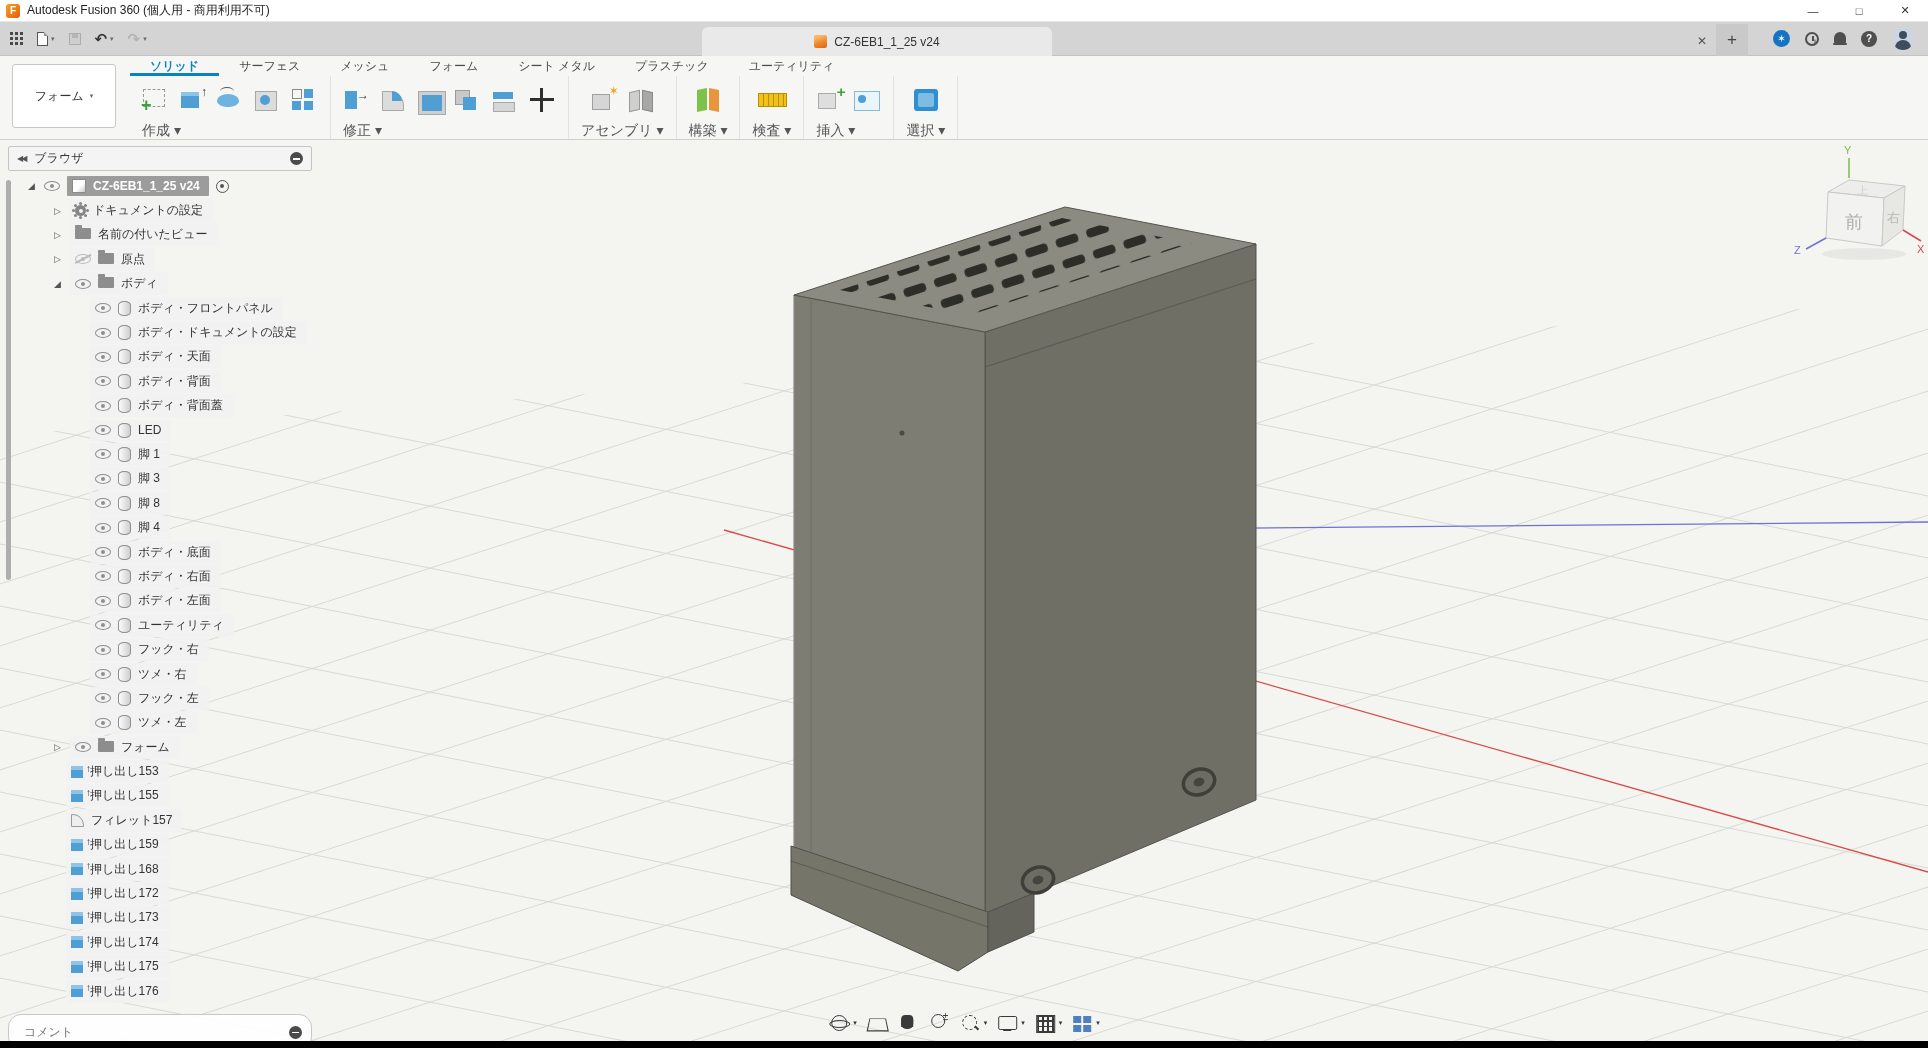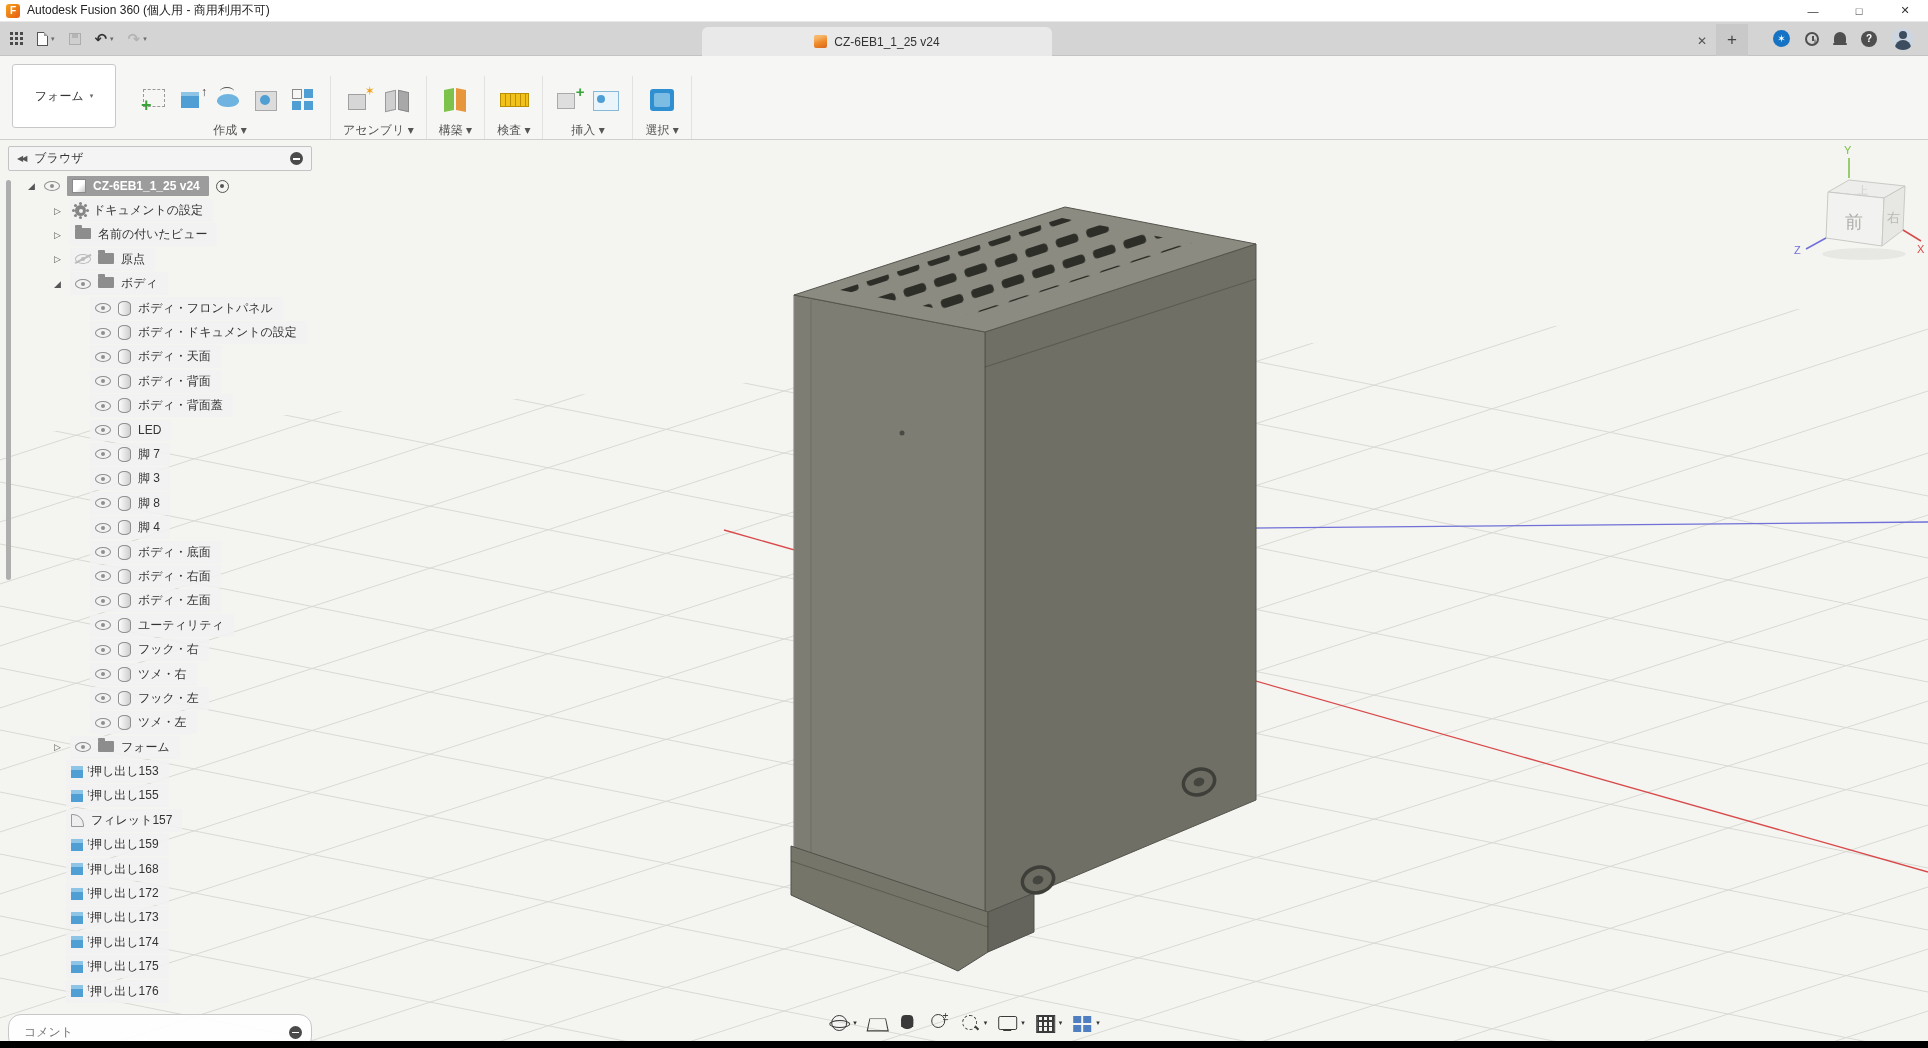--- a/index.html
+++ b/index.html
@@ -41,21 +41,21 @@
   
   .ribbon{position:absolute;top:56px;left:0;right:0;height:84px;background:#f6f6f5;border-bottom:1px solid #cfcfcd}
   .ws-btn{position:absolute;left:12px;top:8px;width:104px;height:64px;background:#fff;border:1px solid #c8c8c8;border-radius:3px;display:flex;align-items:center;justify-content:center;font-size:12px;color:#333;gap:6px}
   .ws-btn .drop{margin-left:0}
   .rtabs{position:absolute;left:130px;top:0;height:20px;display:flex}
   .rtab{padding:2px 20px 0;font-size:12px;color:#4a4a4a;cursor:default}
   .rtab.active{color:#0a84c1;font-weight:bold;box-shadow:inset 0 -3px 0 #0a84c1}
   .rgroups{position:absolute;left:130px;top:20px;bottom:0;display:flex}
   .rgroup{display:flex;flex-direction:column;border-right:1px solid #e2e2e0;padding:0 6px}
   .gicons{flex:1;display:flex;align-items:center;justify-content:center;gap:5px;padding:2px 4px 0}
-  .glabel{height:17px;font-size:12px;color:#555;text-align:center;white-space:nowrap;padding:0 6px}
+  .glabel{height:17px;font-size:14px;color:#555;text-align:left;white-space:nowrap;padding:0 6px}
   .ticon{width:32px;height:34px;position:relative;display:inline-block}
   .ticon::before,.ticon::after{content:'';position:absolute}
   .icon-create-sketch::before{left:3px;top:6px;width:20px;height:16px;border:1px dashed #9a9a9a}
   .icon-create-sketch::after{content:'+';left:1px;top:13px;color:#39a339;font-size:18px;font-weight:bold;line-height:1}
   .icon-extrude::before{left:4px;top:9px;width:18px;height:16px;background:linear-gradient(180deg,#8ec4e6 25%,#4f9fd4 25%)}
   .icon-extrude::after{content:'↑';right:2px;top:2px;font-size:12px;color:#333}
   .icon-revolve::before{left:3px;top:11px;width:22px;height:13px;background:#6fb3e0;border-radius:50% 50% 45% 45%}
   .icon-revolve::after{left:6px;top:4px;width:14px;height:7px;border-top:1.5px solid #555;border-radius:50%}
   .icon-hole::before{left:4px;top:8px;width:20px;height:18px;background:#dcdcdc;border:1px solid #a8a8a8}
   .icon-hole::after{left:9px;top:12px;width:10px;height:10px;background:#4f9fd4;border-radius:50%}
@@ -279,30 +279,50 @@
     <span class="ic-help">?</span>
     <span class="ic-avatar"></span>
   </div>
 </div>
 
 <div class="ribbon">
   <div class="ws-btn">
     <span>フォーム</span>
       <span class="drop">▾</span>
   </div>
+  <div class="rtabs">
+      <div class="rtab active">ソリッド</div>
+      <div class="rtab">サーフェス</div>
+      <div class="rtab">メッシュ</div>
+      <div class="rtab">フォーム</div>
+      <div class="rtab">シート メタル</div>
+      <div class="rtab">プラスチック</div>
+      <div class="rtab">ユーティリティ</div>
+    </div>
   <div class="rgroups">
       <div class="rgroup">
         <div class="gicons">
           <span class="ticon icon-create-sketch"></span>
           <span class="ticon icon-extrude"></span>
           <span class="ticon icon-revolve"></span>
           <span class="ticon icon-hole"></span>
           <span class="ticon icon-pattern"></span>
         </div>
         <div class="glabel">作成 ▾</div>
+      </div>
+      <div class="rgroup">
+        <div class="gicons">
+          <span class="ticon icon-press-pull"></span>
+          <span class="ticon icon-fillet"></span>
+          <span class="ticon icon-shell"></span>
+          <span class="ticon icon-combine"></span>
+          <span class="ticon icon-offset-face"></span>
+          <span class="ticon icon-move"></span>
+        </div>
+        <div class="glabel">修正 ▾</div>
       </div>
       <div class="rgroup">
         <div class="gicons">
           <span class="ticon icon-new-component"></span>
           <span class="ticon icon-joint"></span>
         </div>
         <div class="glabel">アセンブリ ▾</div>
       </div>
       <div class="rgroup">
         <div class="gicons">
@@ -417,21 +437,21 @@
       <span class="pill">
         <span class="eye"></span>
         <span class="i-body"></span>
         <span class="tlabel">LED</span>
       </span>
     </div>
     <div class="trow t-body">
       <span class="pill">
         <span class="eye"></span>
         <span class="i-body"></span>
-        <span class="tlabel">脚 7</span>
+        <span class="tlabel">脚 1</span>
       </span>
     </div>
     <div class="trow t-body">
       <span class="pill">
         <span class="eye"></span>
         <span class="i-body"></span>
         <span class="tlabel">脚 3</span>
       </span>
     </div>
     <div class="trow t-body">

